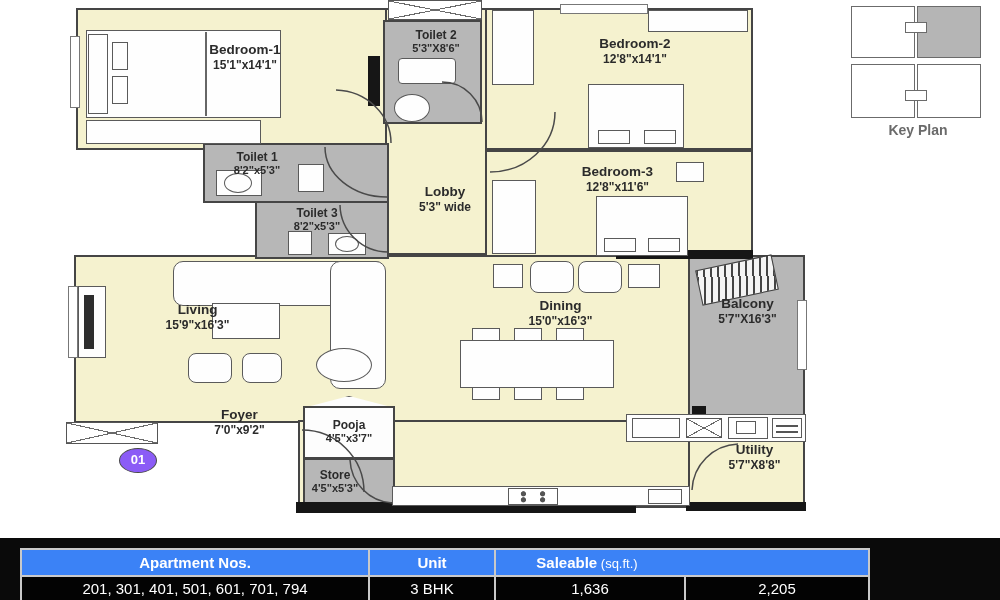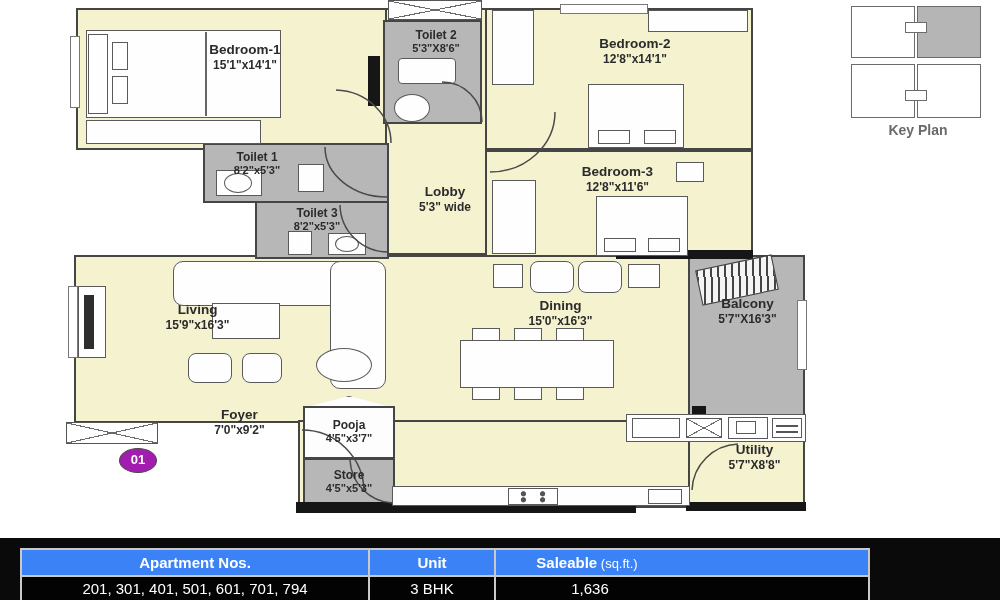--- a/index.html
+++ b/index.html
@@ -29,21 +29,21 @@
   .hob{position:absolute;box-sizing:border-box;background:#fff;border:1.5px solid #5a5a5a;
     background-image:
       radial-gradient(circle at 30% 32%, #555 2.2px, transparent 3px),
       radial-gradient(circle at 70% 32%, #555 2.2px, transparent 3px),
       radial-gradient(circle at 30% 72%, #555 2.2px, transparent 3px),
       radial-gradient(circle at 70% 72%, #555 2.2px, transparent 3px);}
   .shelf{position:absolute;box-sizing:border-box;background:#fff;border:1.5px solid #5a5a5a;
     background-image:repeating-linear-gradient(180deg,#555 0 2px,transparent 2px 6px);
     background-clip:content-box;padding:3px;}
   .ellipse{border-radius:50%;}
-  .badge{position:absolute;background:#a21caf;color:#fff;font-weight:bold;font-size:13px;
+  .badge{position:absolute;background:#8b5cf6;color:#fff;font-weight:bold;font-size:13px;
     text-align:center;border-radius:50%;border:1.5px solid #4a4a4a;}
   .kp-unit{position:absolute;box-sizing:border-box;border:1.5px solid #6b6b6b;background:#fff;}
   .kp-label{position:absolute;text-align:center;color:#6a6a6a;font-weight:bold;font-size:14px;}
   
   .band{position:absolute;left:0;top:538px;width:1000px;height:62px;background:#0a0a0a;}
   .tbl{position:absolute;left:20px;top:548px;width:850px;border:2px solid #c9c9c9;box-sizing:border-box;}
   .trh{display:flex;background:#3b82f6;color:#ffffff;}
   .trd{display:flex;background:#030303;color:#ffffff;border-top:2px solid #c9c9c9;}
   .td{box-sizing:border-box;text-align:center;font-size:15px;padding:3px 4px;border-left:2px solid #c9c9c9;
       white-space:nowrap;overflow:hidden;}
@@ -205,21 +205,21 @@
     <span class="dm">5'7"X16'3"</span>
   </div>
   <div class="lbl" style="left:192px;top:407px;width:95px;">
     <span class="nm">Foyer</span>
     <span class="dm">7'0"x9'2"</span>
   </div>
   <div class="lbl sm" style="left:307px;top:418px;width:84px;">
     <span class="nm">Pooja</span>
     <span class="dm">4'5"x3'7"</span>
   </div>
-  <div class="lbl sm" style="left:307px;top:468px;width:84px;">
+  <div class="lbl sm" style="left:293px;top:468px;width:84px;">
     <span class="nm">Store</span>
     <span class="dm">4'5"x5'3"</span>
   </div>
   <div class="lbl" style="left:707px;top:442px;width:95px;">
     <span class="nm">Utility</span>
     <span class="dm">5'7"X8'8"</span>
   </div>
 
   <div class="badge" style="left:119px;top:448px;width:36px;height:23px;line-height:22px;">
     <span>01</span>
@@ -239,16 +239,17 @@
   <div class="tbl">
     <div class="trh">
       <div class="td c1"><span>Apartment Nos.</span><span class="sfx"></span></div>
       <div class="td c2"><span>Unit</span><span class="sfx"></span></div>
       <div class="td c4"><span>Saleable</span><span class="sfx"> (sq.ft.)</span></div>
     </div>
     <div class="trd">
       <div class="td c1">201, 301, 401, 501, 601, 701, 794</div>
       <div class="td c2">3 BHK</div>
       <div class="td c3">1,636</div>
+      <div class="td c4">2,205</div>
     </div>
   </div>
 
 </div>
 
 </body></html>

